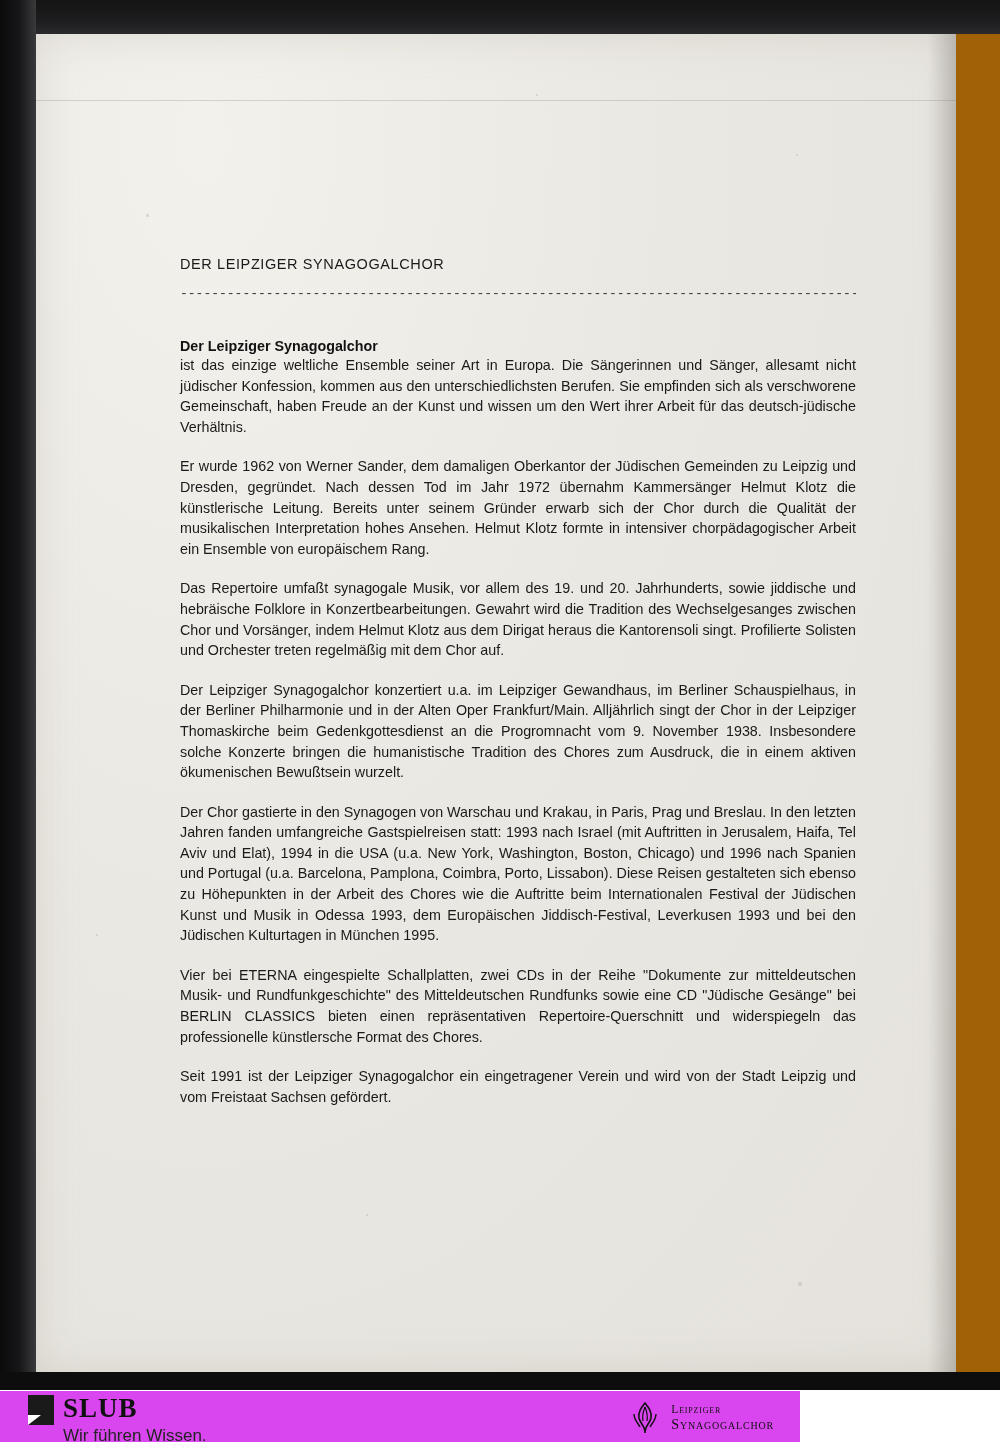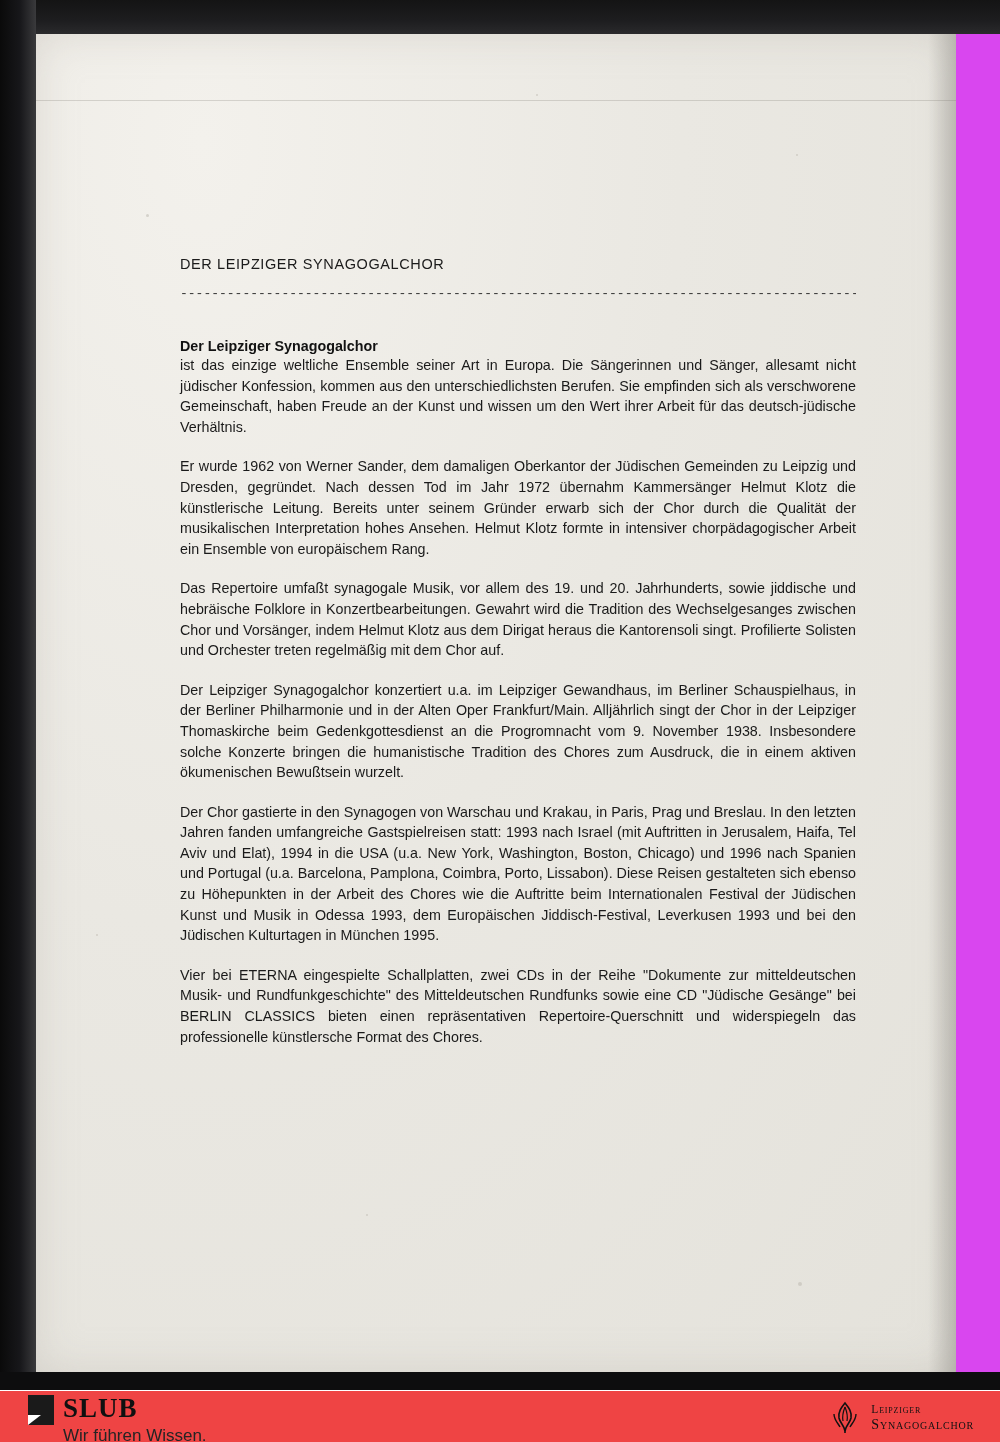--- a/index.html
+++ b/index.html
@@ -13,21 +13,21 @@
     overflow: hidden;
     font-family: "Liberation Sans", sans-serif;
   }
 
   
   #scan {
     position: absolute;
     left: 0; top: 0;
     width: 1000px;
     height: 1390px;
-    background: #d946ef;
+    background: #a16207;
     overflow: hidden;
   }
   
   #scan .edge-left {
     position: absolute;
     left: 0; top: 0;
     width: 36px; height: 1390px;
     background: linear-gradient(to right, #0a0a0a 0%, #17171a 55%, #3a3a3c 100%);
   }
   #scan .edge-top {
@@ -116,23 +116,23 @@
   }
   #doc p.first {
     margin-top: 0;
   }
 
   
   #footerbar {
     position: absolute;
     left: 0;
     top: 1390px;
-    width: 1000px;
+    width: 800px;
     height: 52px;
-    background: #ef4444;
+    background: #d946ef;
     border-top: 1px solid #ffffff;
   }
   #footerbar .slub {
     position: absolute;
     left: 28px;
     top: 4px;
     display: flex;
     align-items: flex-start;
   }
   #footerbar .slub-mark {
@@ -217,20 +217,21 @@
       <div class="rule">-----------------------------------------------------------------------------------------</div>
 
       <div class="lead">Der Leipziger Synagogalchor</div>
 
       <p class="para first">ist das einzige weltliche Ensemble seiner Art in Europa. Die Sängerinnen und Sänger, allesamt nicht jüdischer Konfession, kommen aus den unterschiedlichsten Berufen. Sie empfinden sich als verschworene Gemeinschaft, haben Freude an der Kunst und wissen um den Wert ihrer Arbeit für das deutsch-jüdische Verhältnis.</p>
       <p class="para">Er wurde 1962 von Werner Sander, dem damaligen Oberkantor der Jüdischen Gemeinden zu Leipzig und Dresden, gegründet. Nach dessen Tod im Jahr 1972 übernahm Kammersänger Helmut Klotz die künstlerische Leitung. Bereits unter seinem Gründer erwarb sich der Chor durch die Qualität der musikalischen Interpretation hohes Ansehen. Helmut Klotz formte in intensiver  chorpädagogischer Arbeit ein Ensemble von europäischem Rang.</p>
       <p class="para">Das Repertoire umfaßt synagogale Musik, vor allem des 19. und 20.  Jahrhunderts, sowie jiddische und hebräische Folklore in Konzertbearbeitungen. Gewahrt wird die Tradition des Wechselgesanges zwischen Chor und Vorsänger, indem Helmut Klotz aus dem Dirigat heraus die Kantorensoli singt. Profilierte Solisten und Orchester treten regelmäßig mit dem Chor auf.</p>
       <p class="para">Der Leipziger Synagogalchor konzertiert u.a. im Leipziger Gewandhaus, im Berliner Schauspielhaus, in der Berliner Philharmonie und in der Alten Oper Frankfurt/Main. Alljährlich singt der Chor in der Leipziger Thomaskirche beim Gedenkgottesdienst an die Progromnacht vom 9. November 1938. Insbesondere solche Konzerte bringen die humanistische Tradition des  Chores zum Ausdruck, die in einem aktiven ökumenischen Bewußtsein wurzelt.</p>
       <p class="para">Der Chor gastierte in den Synagogen von Warschau und Krakau, in Paris, Prag und Breslau. In den letzten Jahren fanden umfangreiche Gastspielreisen statt:  1993 nach Israel (mit Auftritten in Jerusalem, Haifa, Tel Aviv und Elat),  1994 in die USA (u.a. New York, Washington, Boston, Chicago) und  1996 nach Spanien und Portugal (u.a. Barcelona, Pamplona, Coimbra, Porto, Lissabon). Diese Reisen gestalteten sich ebenso zu Höhepunkten in der Arbeit des Chores wie die Auftritte beim Internationalen Festival der Jüdischen Kunst und Musik in Odessa 1993, dem Europäischen Jiddisch-Festival, Leverkusen 1993 und  bei den Jüdischen Kulturtagen in München 1995.</p>
       <p class="para">Vier bei ETERNA eingespielte Schallplatten, zwei  CDs in der Reihe "Dokumente zur mitteldeutschen Musik- und Rundfunkgeschichte" des Mitteldeutschen Rundfunks sowie eine CD "Jüdische Gesänge" bei BERLIN CLASSICS bieten einen repräsentativen Repertoire-Querschnitt und widerspiegeln das professionelle künstlersche Format des Chores.</p>
+      <p class="para">Seit  1991 ist der Leipziger Synagogalchor ein eingetragener Verein und wird von der Stadt Leipzig und vom Freistaat Sachsen gefördert.</p>
     </div>
   </div>
 </div>
 
 <div id="footerbar">
 
   <div class="slub">
     <div class="slub-mark"></div>
     <div class="slub-text">
       <div class="slub-name">SLUB</div>

